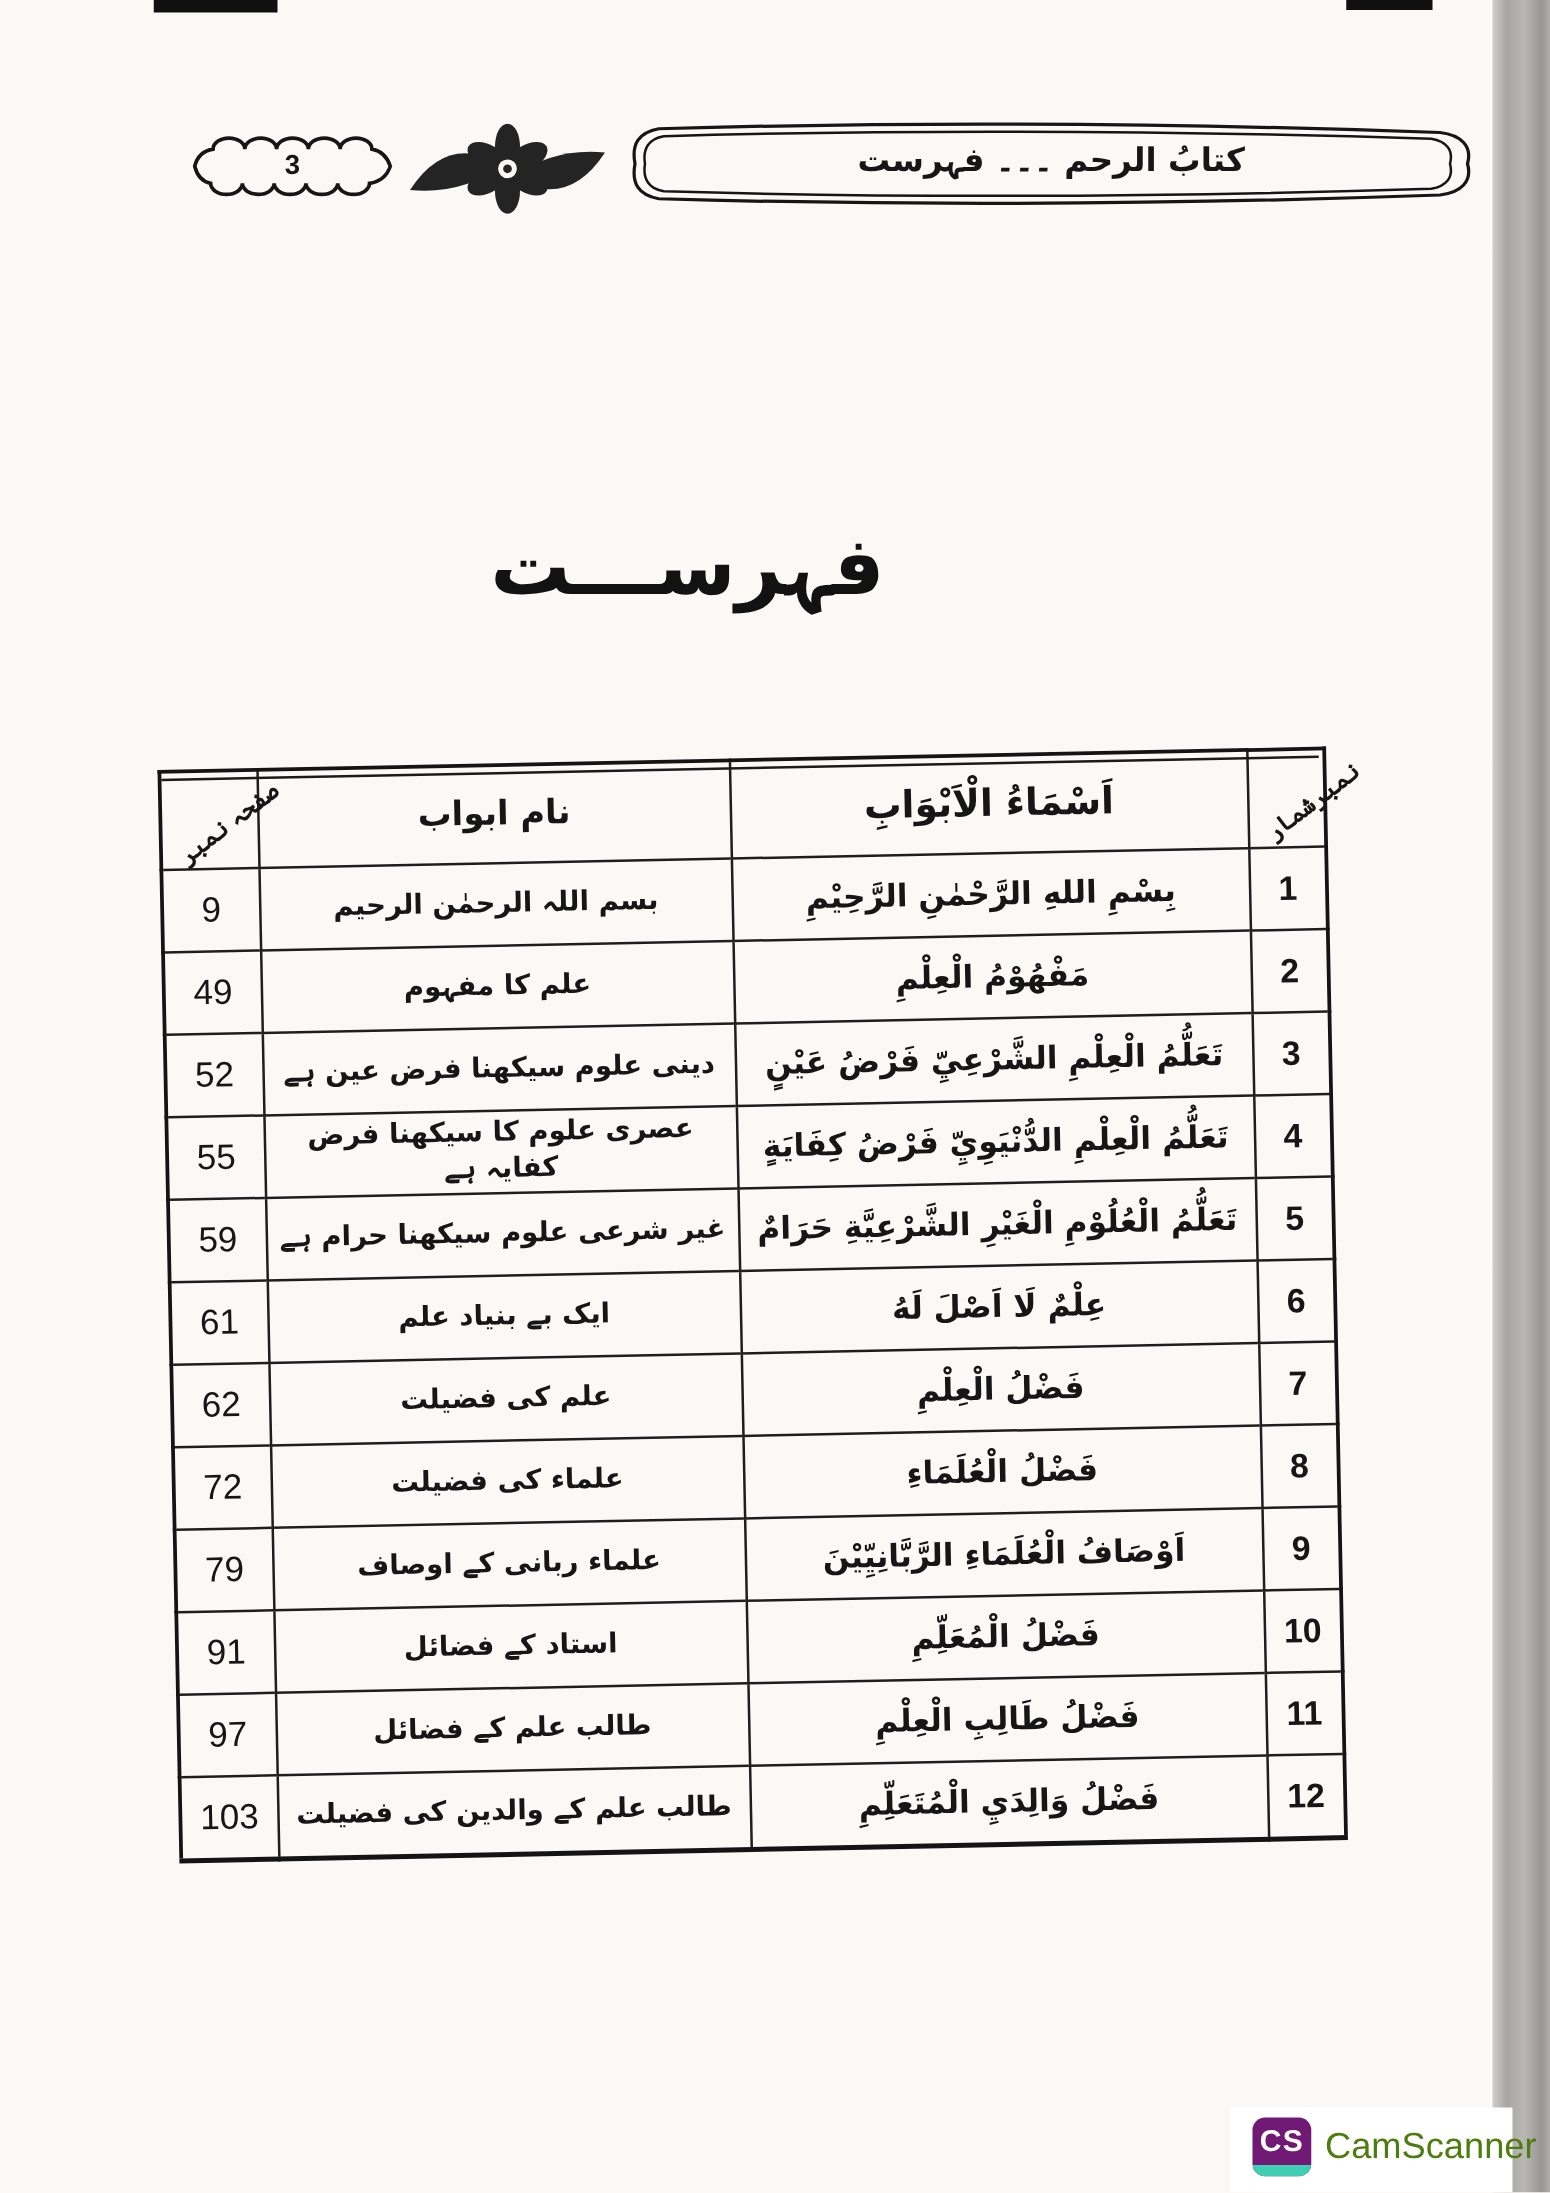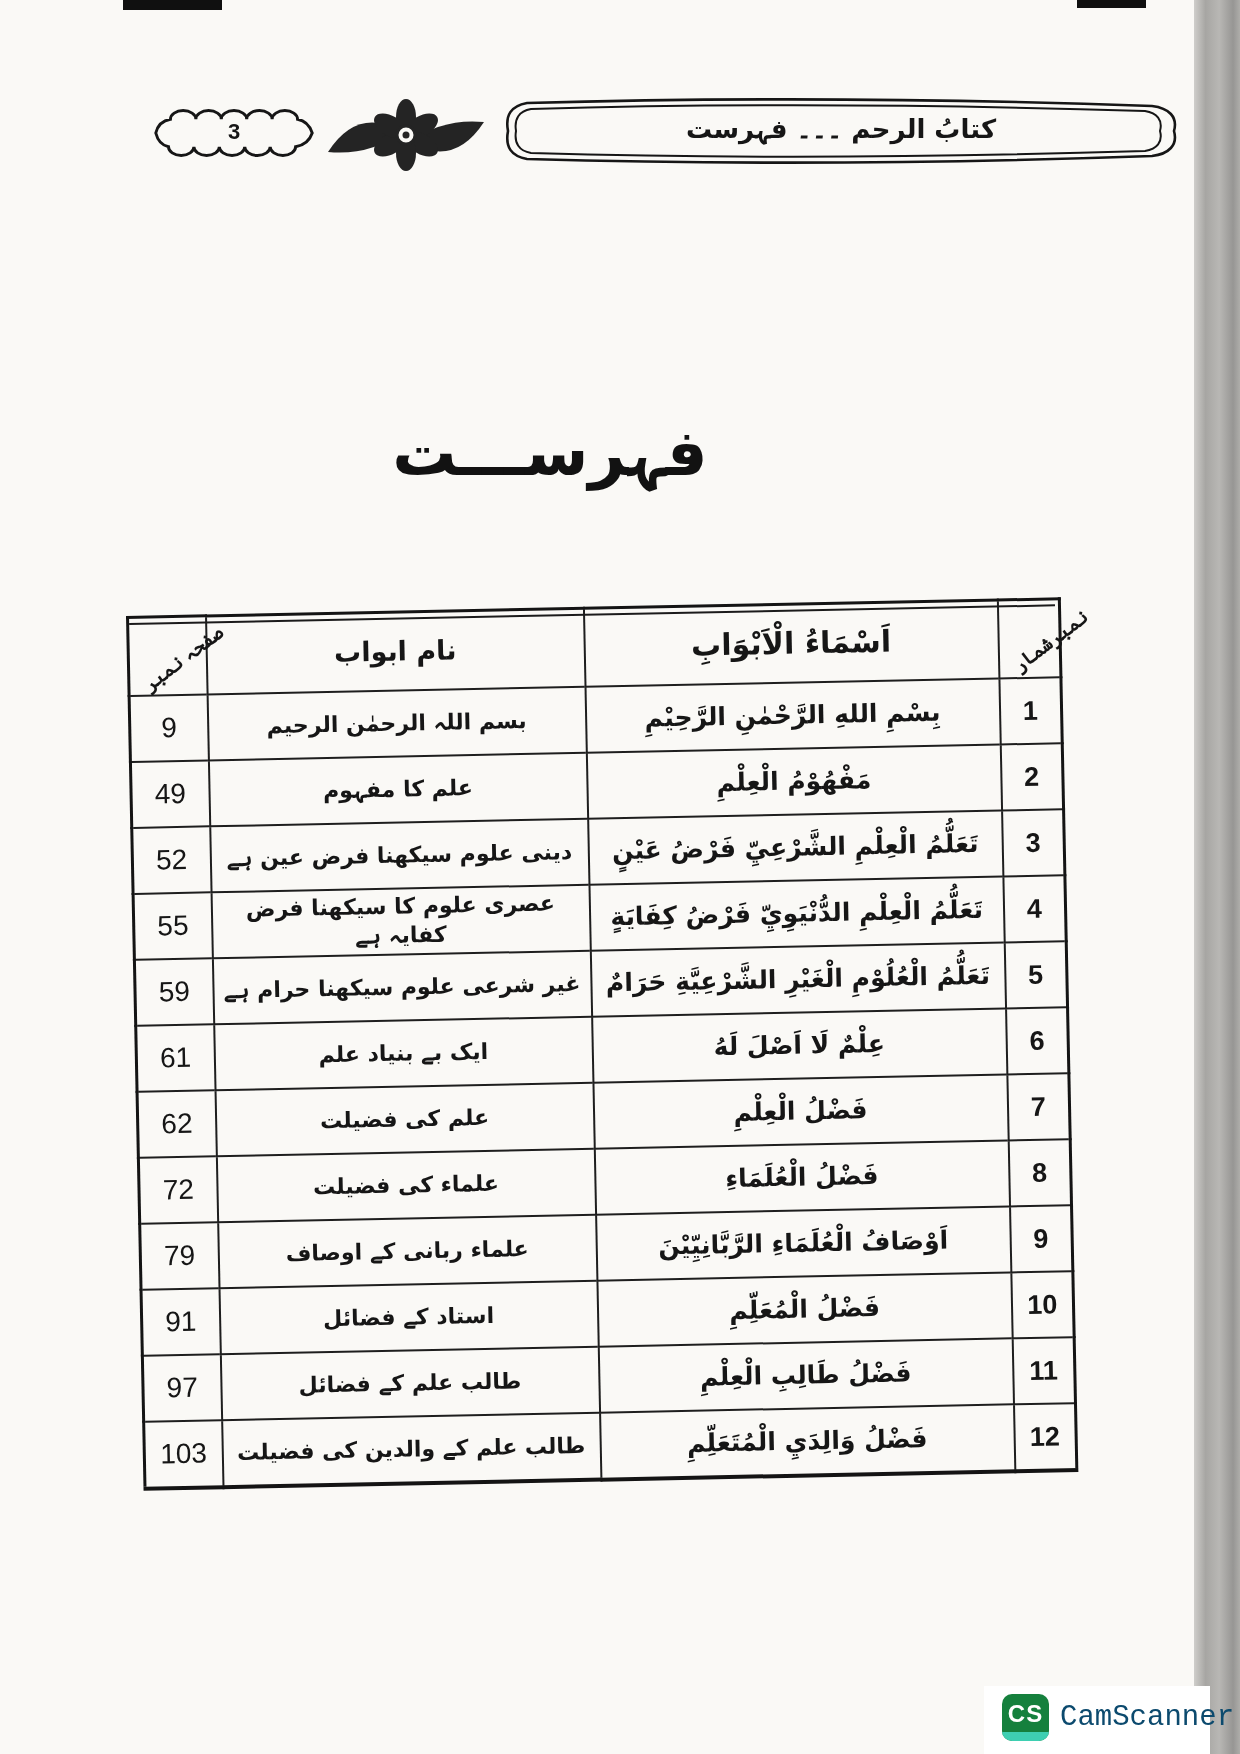--- a/index.html
+++ b/index.html
@@ -72,30 +72,30 @@
   .diag{
     display:inline-block;transform:rotate(-36deg);
     font-size:19px;font-weight:bold;white-space:nowrap;
   }
   
   .brand-bg{position:absolute;left:984px;top:1686px;width:226px;height:68px;background:#ffffff;}
   .brand{
     position:absolute;left:1002px;top:1694px;display:flex;align-items:center;gap:11px;
   }
   .cs-logo{
-    width:47px;height:47px;border-radius:10px;background:#15803d;position:relative;
+    width:47px;height:47px;border-radius:10px;background:#701a75;position:relative;
     display:flex;align-items:center;justify-content:center;overflow:hidden;
   }
   .cs-logo .ini{
     color:#fff;font-family:"Liberation Sans",sans-serif;font-weight:bold;font-size:24px;
     margin-bottom:7px;letter-spacing:1px;
   }
   .cs-teal{position:absolute;left:0;right:0;bottom:0;height:9px;background:#3ecfb2;}
   .cs-text{
-    font-family:Liberation Mono, monospace;font-size:29px;color:#0c4a6e;
+    font-family:Liberation Sans, sans-serif;font-size:29px;color:#4d7c0f;
   }
 </style>
 </head>
 <body>
 
 <div class="edge-strip"></div>
 <div class="top-mark left"></div>
 <div class="top-mark right"></div>
 
 <div class="badge">

